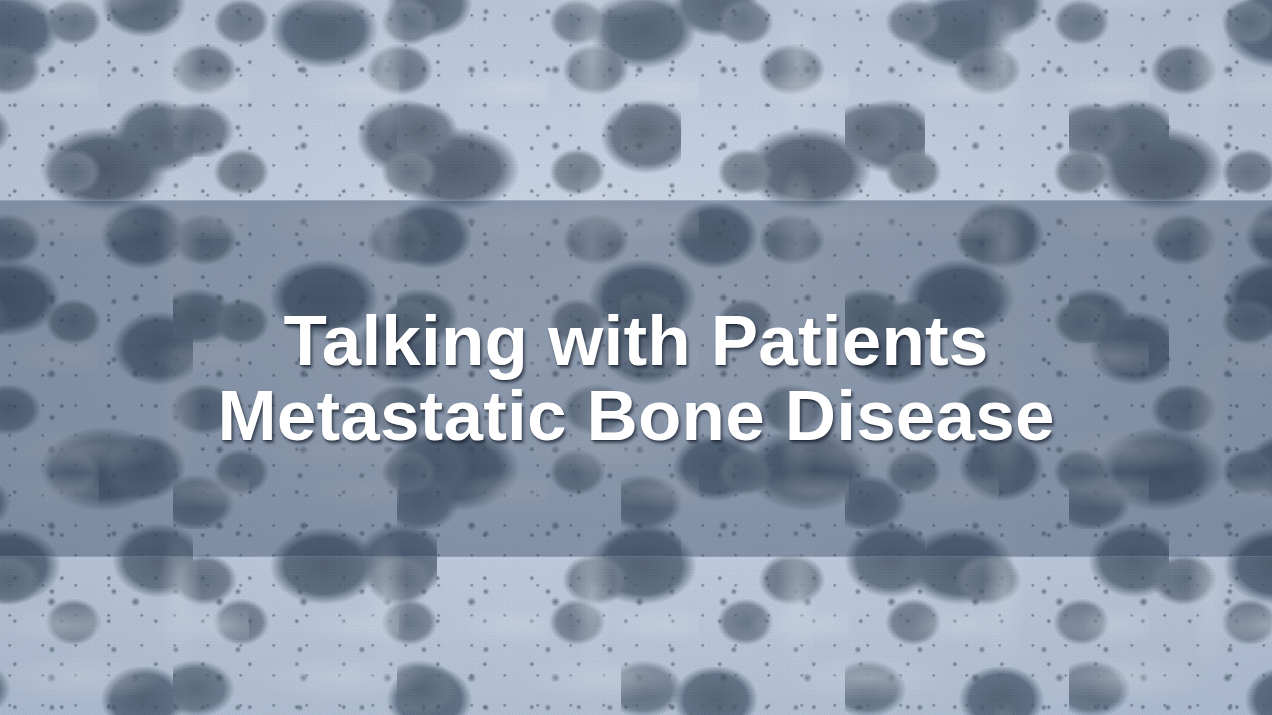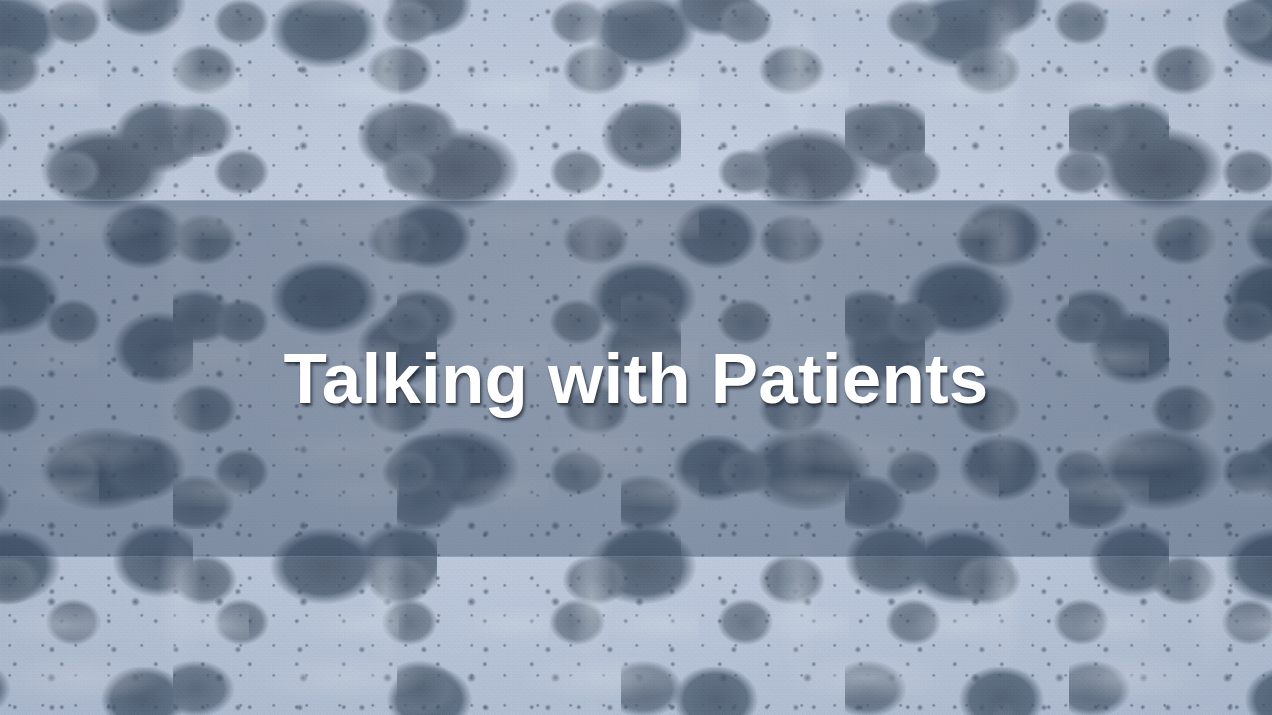--- a/index.html
+++ b/index.html
@@ -141,15 +141,16 @@
 
       <div class="layer grain"></div>
     </div>
     <div class="layer tint"></div>
   </div>
 
   <div id="title-band"></div>
 
   <div id="title-block">
     <span class="tline line-1">Talking with Patients</span>
+    <span class="tline line-3">Metastatic Bone Disease</span>
   </div>
 
 </div>
 
 </body></html>

